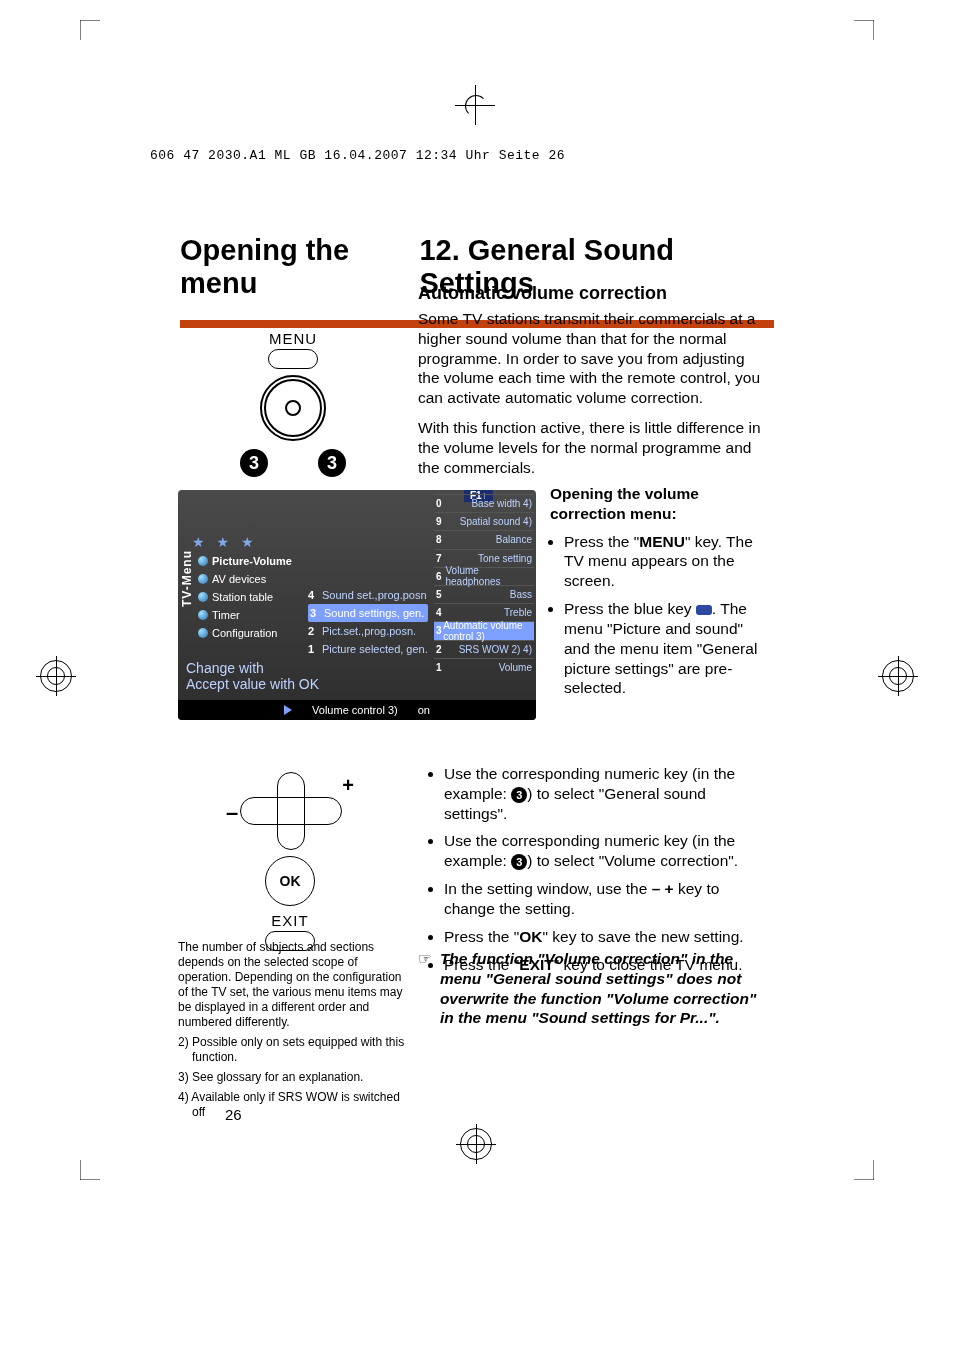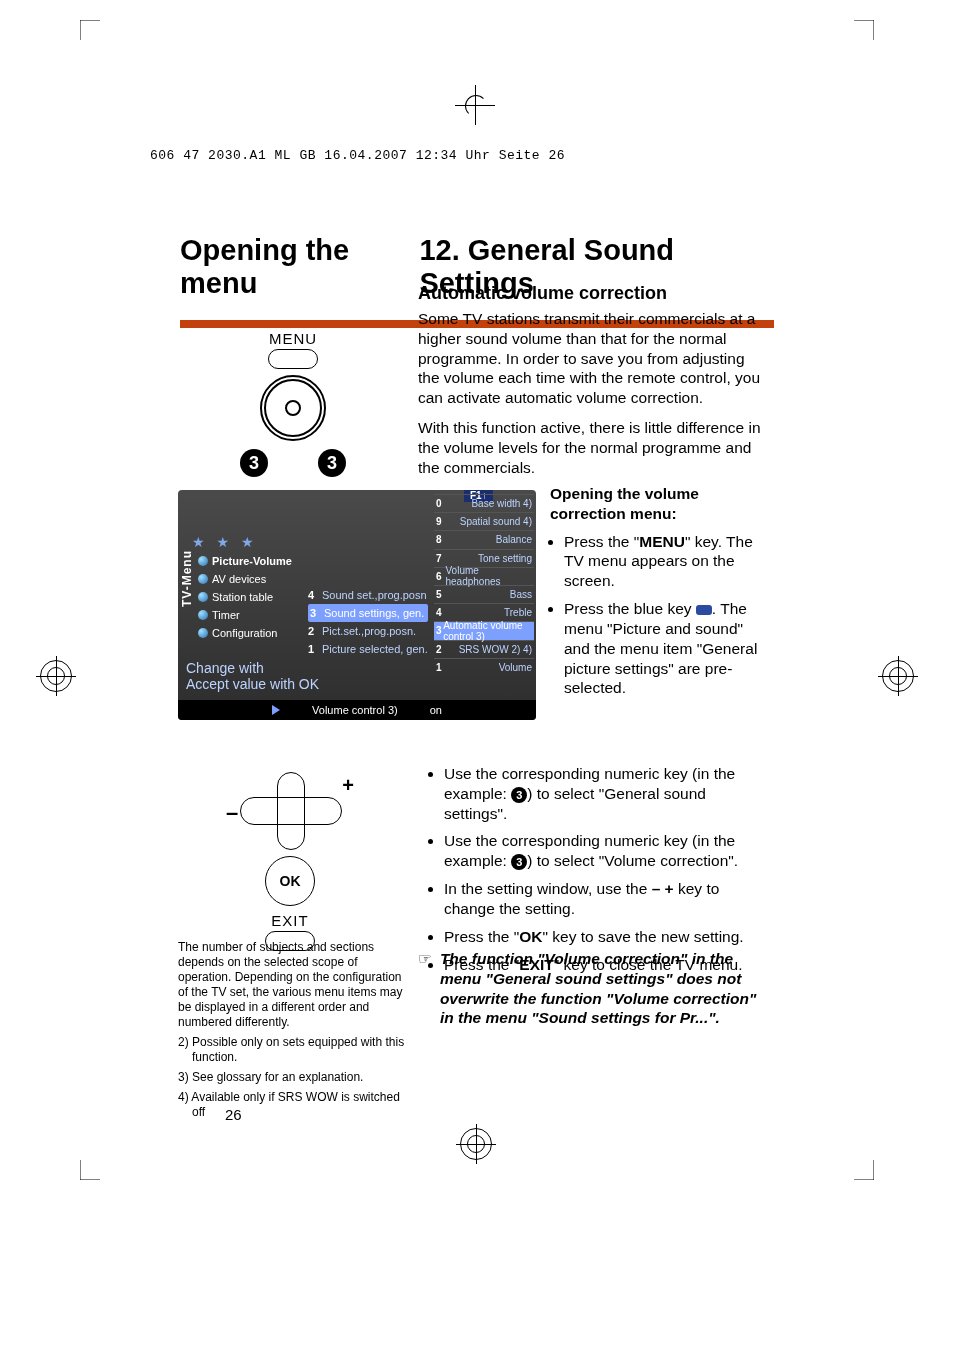--- a/index.html
+++ b/index.html
@@ -240,21 +240,21 @@
   .osd .sub2 .srow2 .idx2 { color:#fff; font-weight:bold; width:10px; }
   .osd .sub2 .srow2.sel { background:#7da0ff; color:#fff; }
   .osd .hint {
     position:absolute; left:8px; bottom:28px;
     font-size:14px; color:#bcd3ff; line-height:1.1;
   }
   .osd .footer {
     position:absolute; left:0; right:0; bottom:0;
     background:#000; color:#fff;
     display:flex; align-items:center; justify-content:center;
-    gap:32px;
+    gap:20px;
     height:20px; font-size:11px;
   }
   .osd .footer .tri {
     width:0;height:0;border-top:5px solid transparent;border-bottom:5px solid transparent;border-left:8px solid #7da0ff;
   }
 
   
   .remote2 {
     position:absolute;
     left: 205px; top: 770px;

